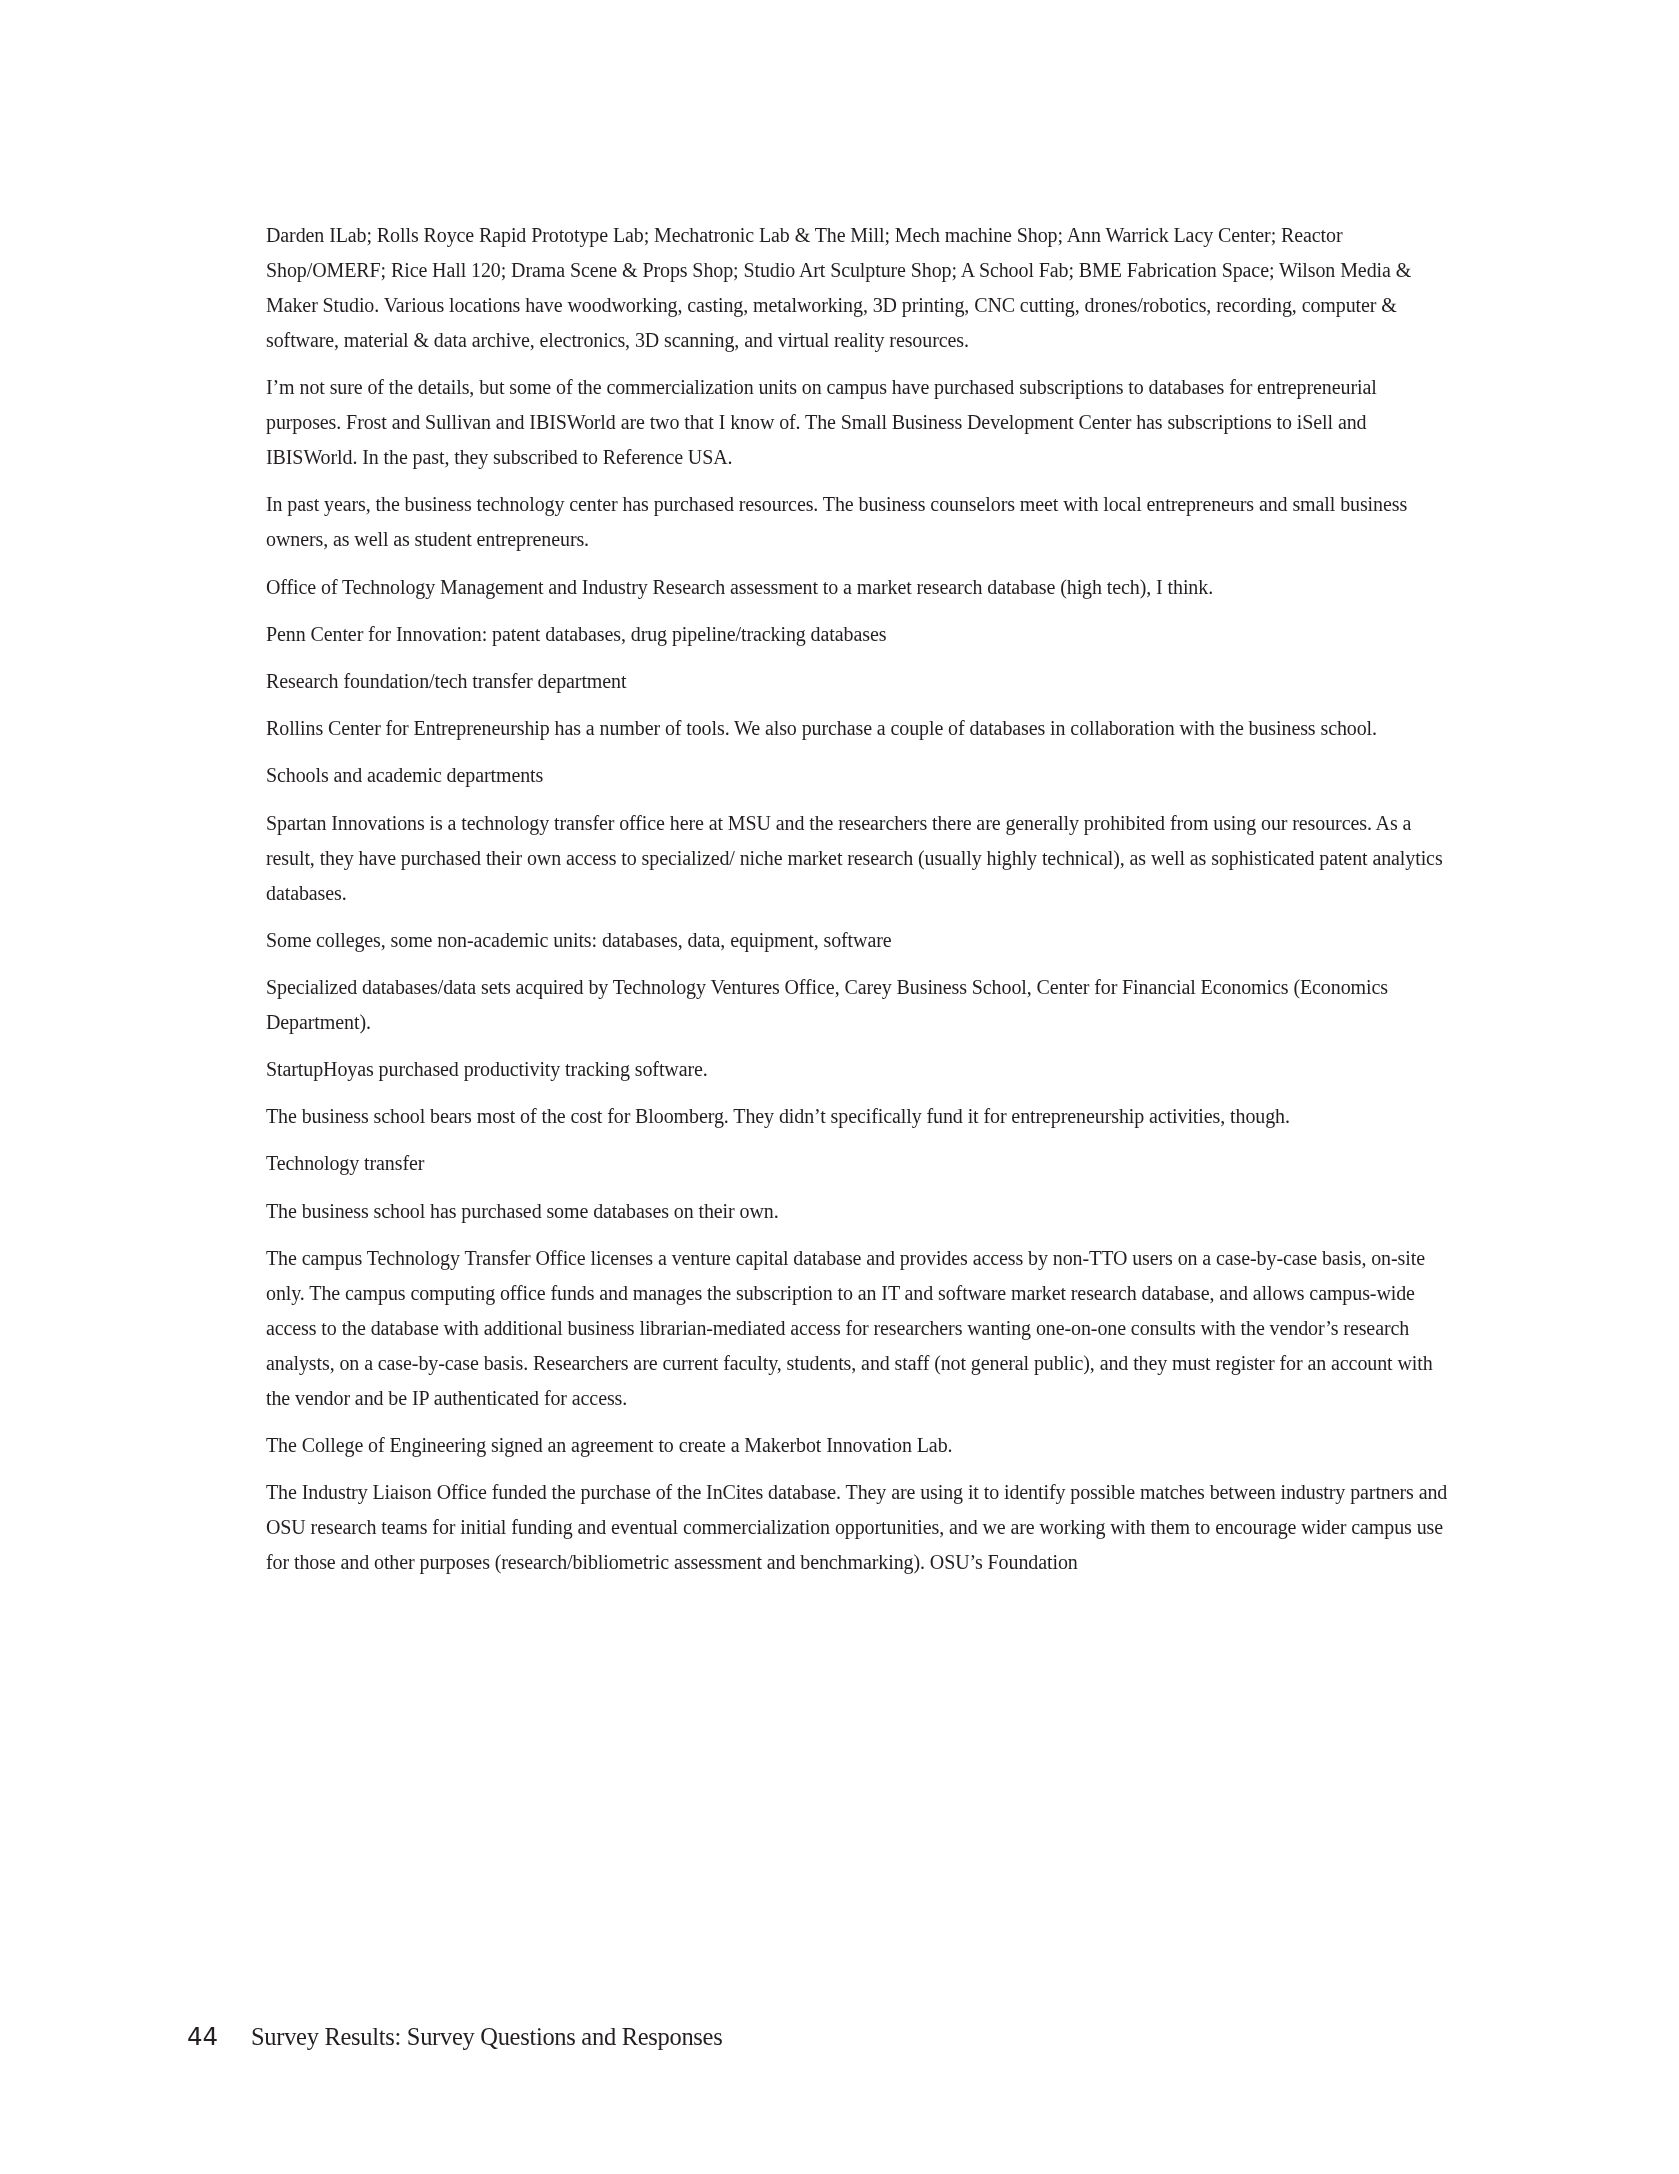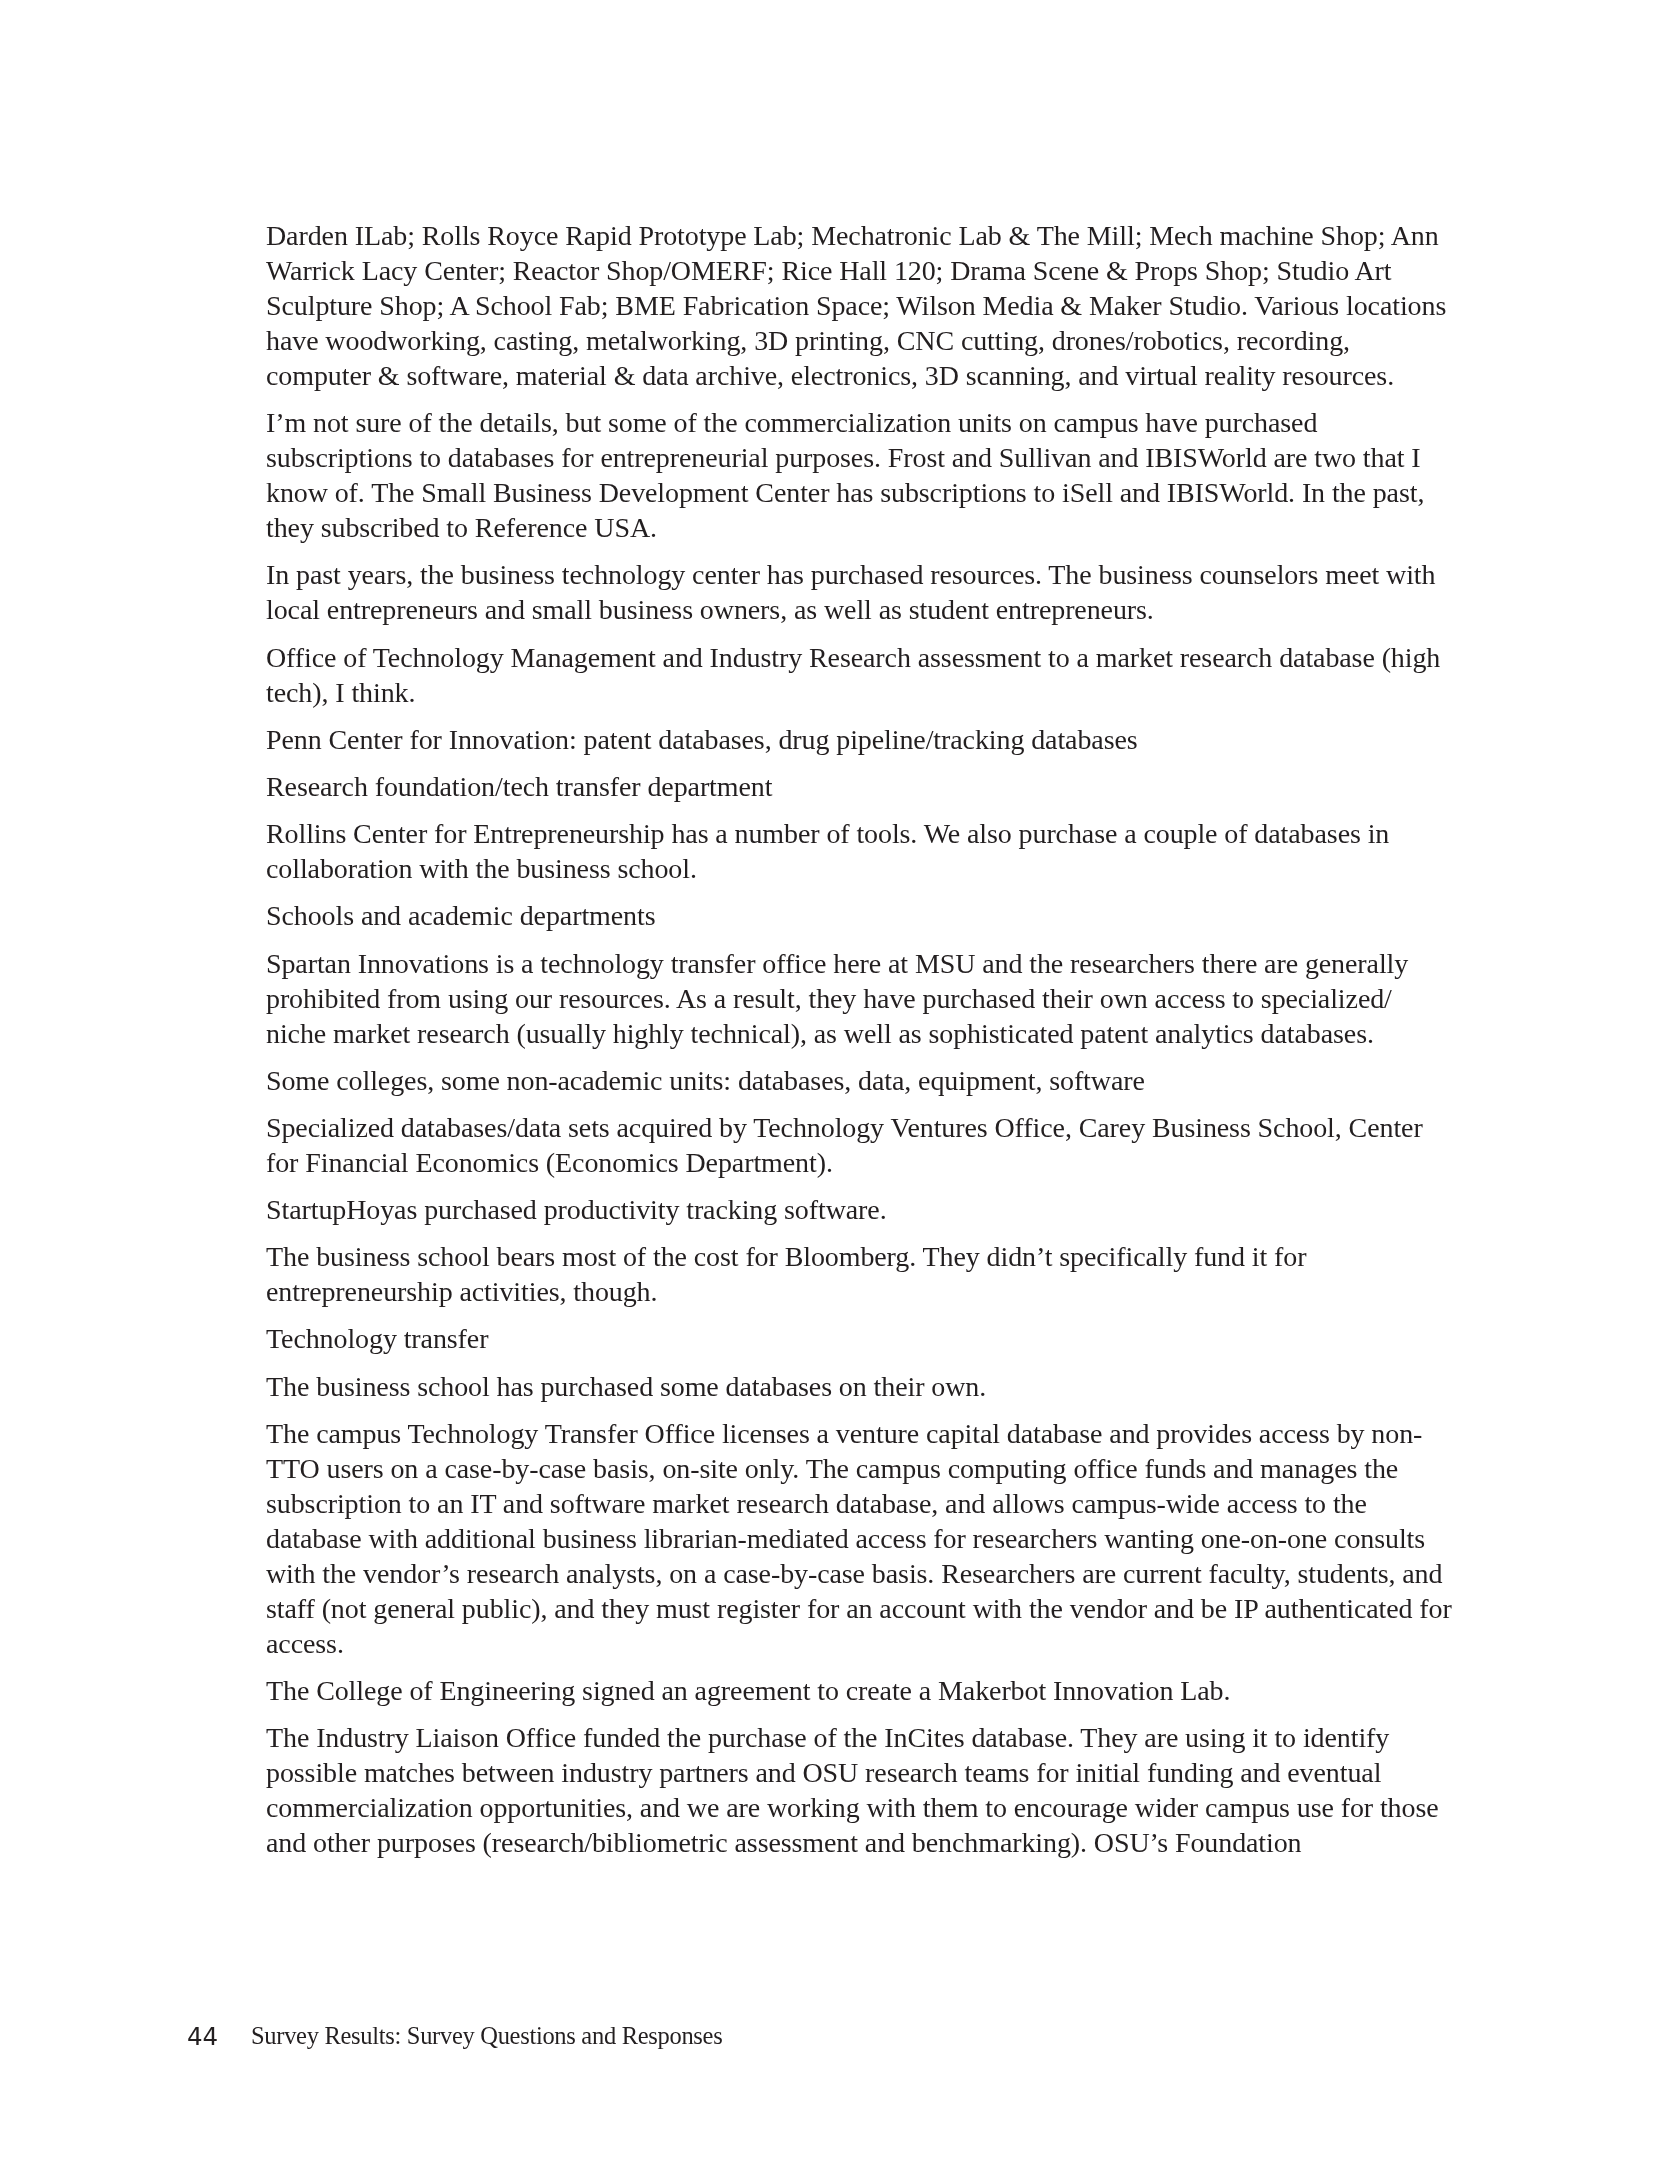--- a/index.html
+++ b/index.html
@@ -4,35 +4,35 @@
 <style>
   html, body { margin: 0; padding: 0; background: #ffffff; }
   body { width: 1680px; height: 2174px; position: relative; overflow: hidden; }
   .page { position: absolute; left: 0; top: 0; width: 1680px; height: 2174px; background: #ffffff; }
   .body-text {
     position: absolute;
     left: 266px;
     top: 218px;
     width: 1188px;
     font-family: "Liberation Serif", "DejaVu Serif", serif;
-    font-size: 28px;
+    font-size: 20px;
     line-height: 35px;
     color: #231f20;
     letter-spacing: -0.1px;
   }
   .body-text p { margin: 0 0 12.2px 0; }
   .footer {
     position: absolute;
     left: 187px;
     top: 2022px;
     font-family: "DejaVu Sans", "Liberation Sans", sans-serif;
     font-size: 24.5px;
     color: #231f20;
     display: flex;
-    align-items: flex-start;
+    align-items: flex-end;
   }
   .footer .page-num { width: 64px; }
   .footer .running-title { letter-spacing: -0.3px; font-family: Liberation Serif, serif; }
 </style>
 </head>
 <body>
 
 <div class="page">
   <div class="body-text">
     <p>Darden ILab; Rolls Royce Rapid Prototype Lab; Mechatronic Lab &amp; The Mill; Mech machine Shop; Ann Warrick Lacy Center; Reactor Shop/OMERF; Rice Hall 120; Drama Scene &amp; Props Shop; Studio Art Sculpture Shop; A School Fab; BME Fabrication Space; Wilson Media &amp; Maker Studio. Various locations have woodworking, casting, metalworking, 3D printing, CNC cutting, drones/robotics, recording, computer &amp; software, material &amp; data archive, electronics, 3D scanning, and virtual reality resources.</p>

